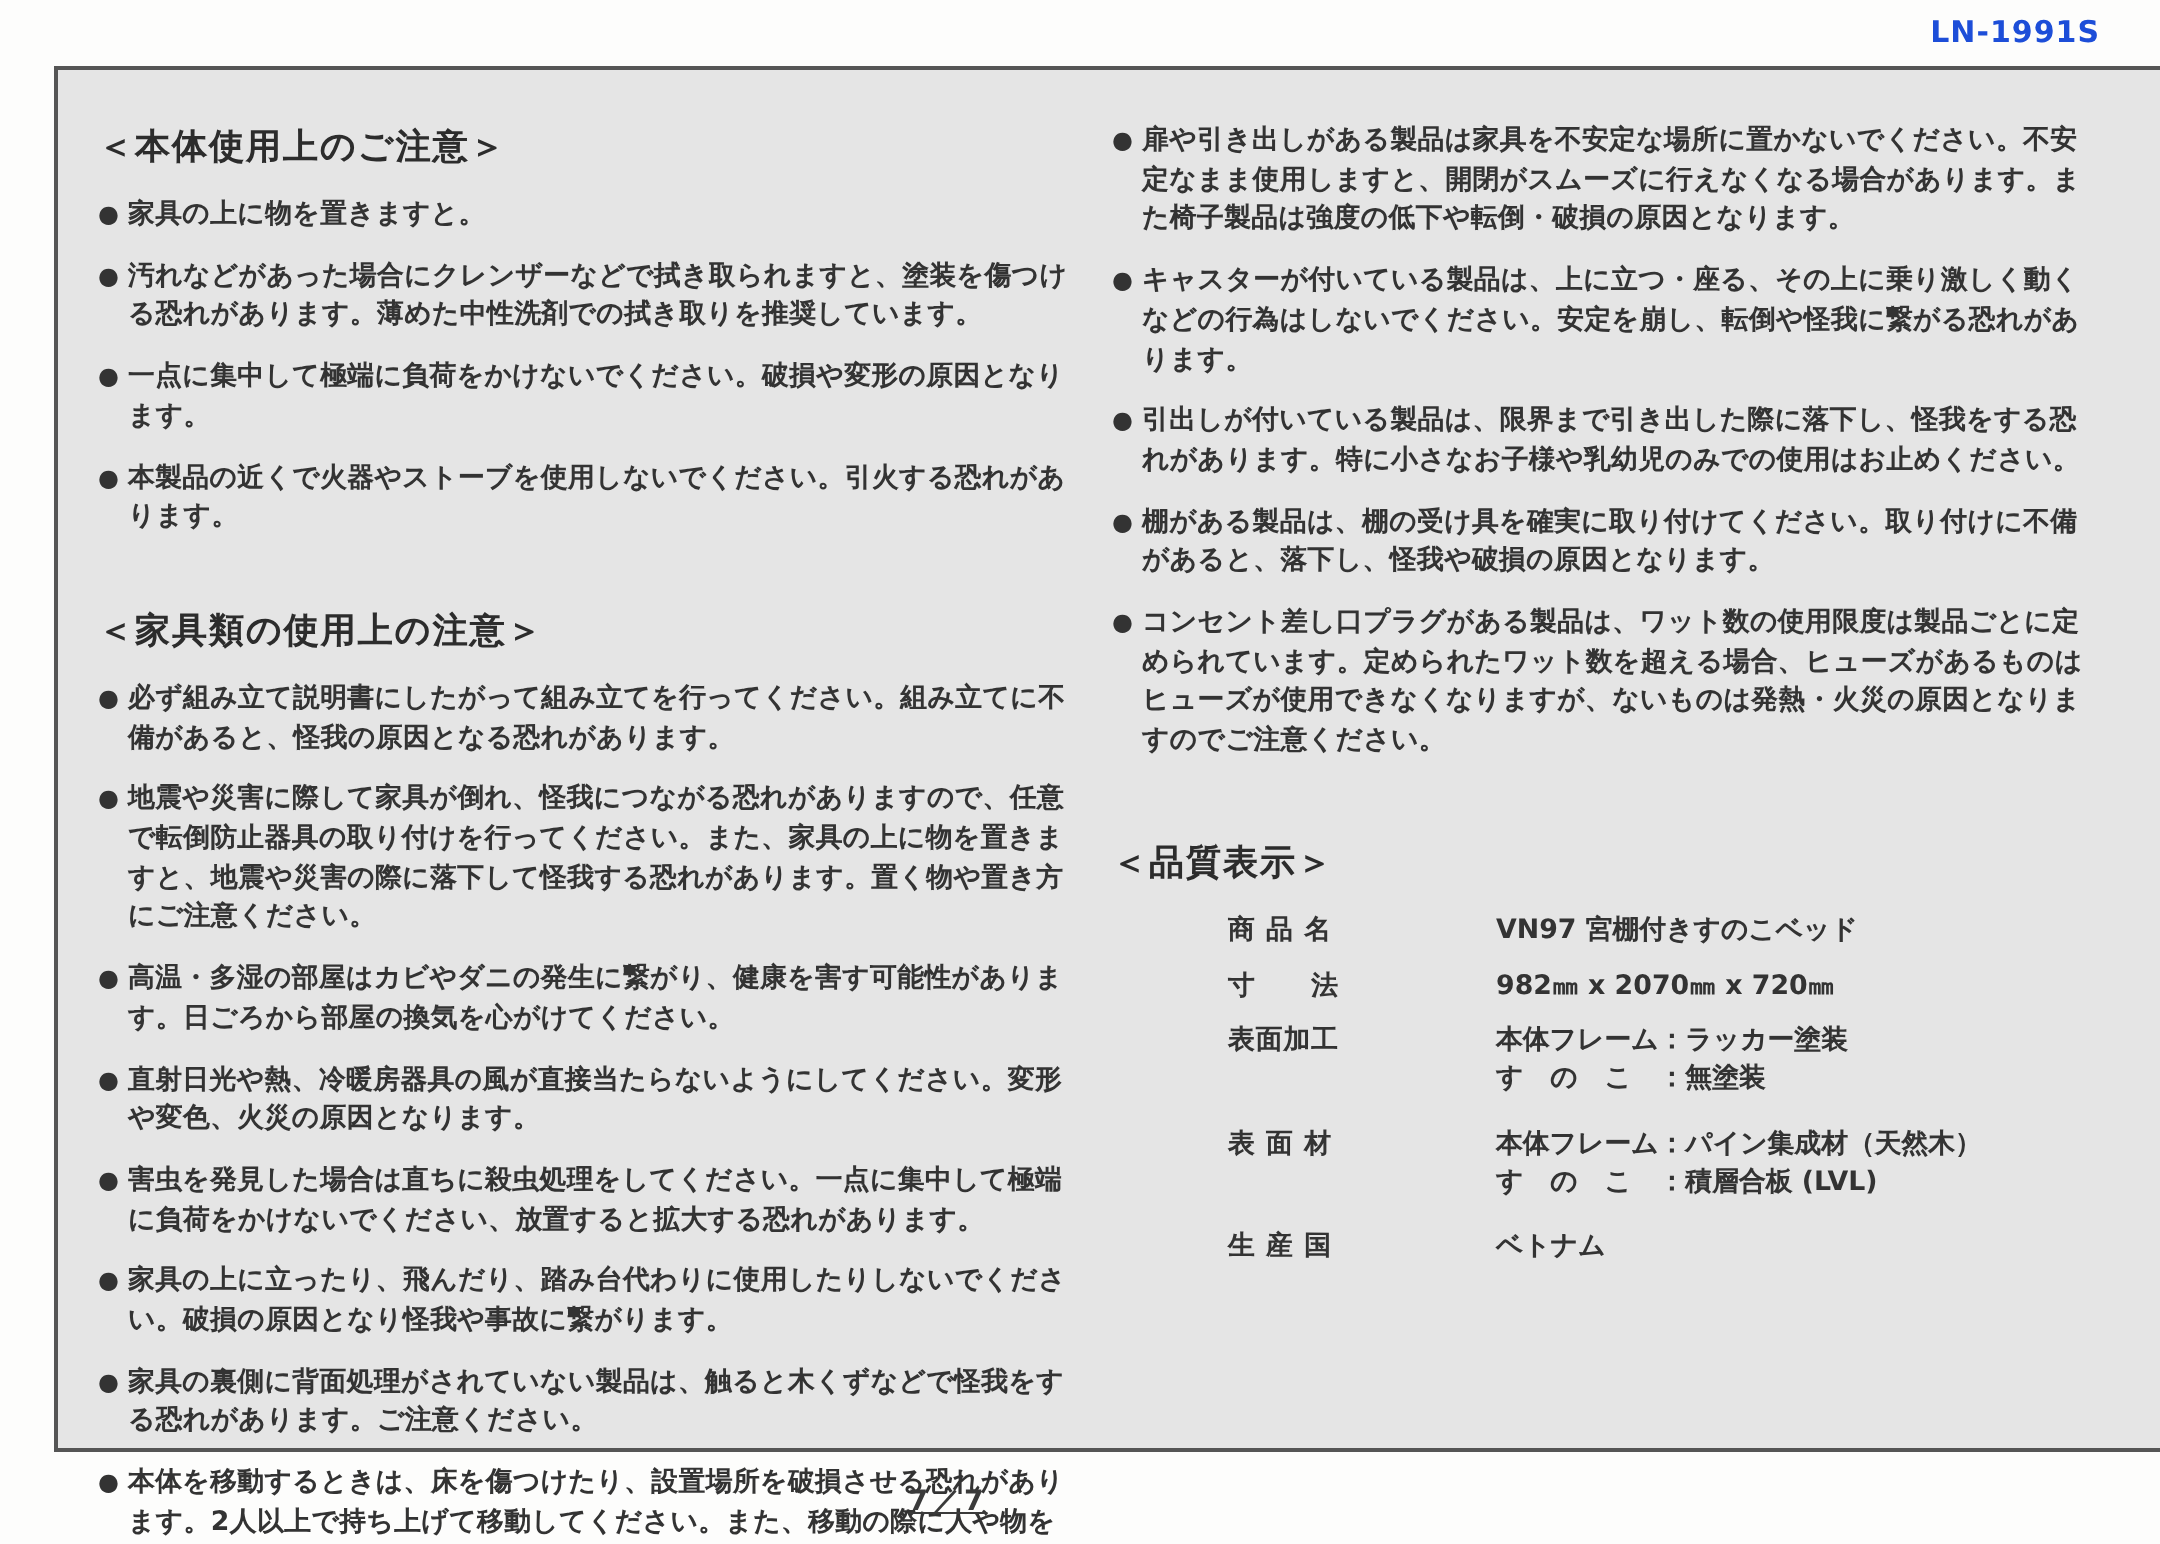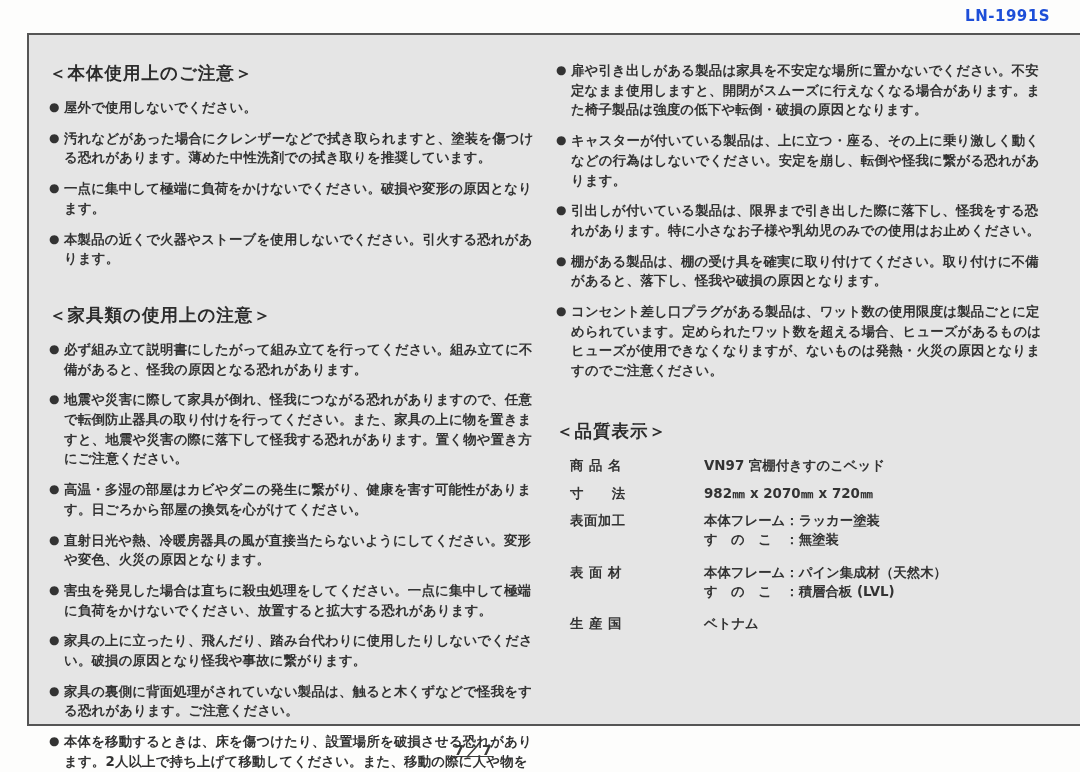--- a/index.html
+++ b/index.html
@@ -58,20 +58,21 @@
   .quality{margin-top:38px;}
   .q-table{margin:14px 0 0 14px;}
   .q-row{
     display:flex;
     margin-bottom:9px;
     font-size:13.4px;font-weight:bold;line-height:1.4;color:#333;
   }
   .q-label{
     width:86px;flex:0 0 86px;
     letter-spacing:0.5px;
+    margin-left:44px;
   }
   .q-value{
     flex:1;
     white-space:pre-line;
     margin-left:48px;
   }
   .q-row.tall{margin-bottom:14px;}
   .importer{margin-top:26px;}
   .imp-line{
     margin:11px 0 0 12px;
@@ -89,21 +90,21 @@
 <div class="page">
 
   <div class="doc-code">LN-1991S</div>
 
   <div class="frame">
     <div class="columns">
 
       <div class="col">
         <h2 class="section-heading">＜本体使用上のご注意＞</h2>
         <ul class="bullets">
-          <li><span class="bullet">●</span><span>屋外で使用しないでください。</span></li>
+          <li><span class="bullet">●</span><span>家具の上に物を置きますと。</span></li>
           <li><span class="bullet">●</span><span>汚れなどがあった場合にクレンザーなどで拭き取られますと、塗装を傷つける恐れがあります。薄めた中性洗剤での拭き取りを推奨しています。</span></li>
           <li><span class="bullet">●</span><span>一点に集中して極端に負荷をかけないでください。破損や変形の原因となります。</span></li>
           <li><span class="bullet">●</span><span>本製品の近くで火器やストーブを使用しないでください。引火する恐れがあります。</span></li>
         </ul>
 
         <h2 class="section-heading heading-2">＜家具類の使用上の注意＞</h2>
         <ul class="bullets">
           <li><span class="bullet">●</span><span>必ず組み立て説明書にしたがって組み立てを行ってください。組み立てに不備があると、怪我の原因となる恐れがあります。</span></li>
           <li><span class="bullet">●</span><span>地震や災害に際して家具が倒れ、怪我につながる恐れがありますので、任意で転倒防止器具の取り付けを行ってください。また、家具の上に物を置きますと、地震や災害の際に落下して怪我する恐れがあります。置く物や置き方にご注意ください。</span></li>
           <li><span class="bullet">●</span><span>高温・多湿の部屋はカビやダニの発生に繋がり、健康を害す可能性があります。日ごろから部屋の換気を心がけてください。</span></li>

